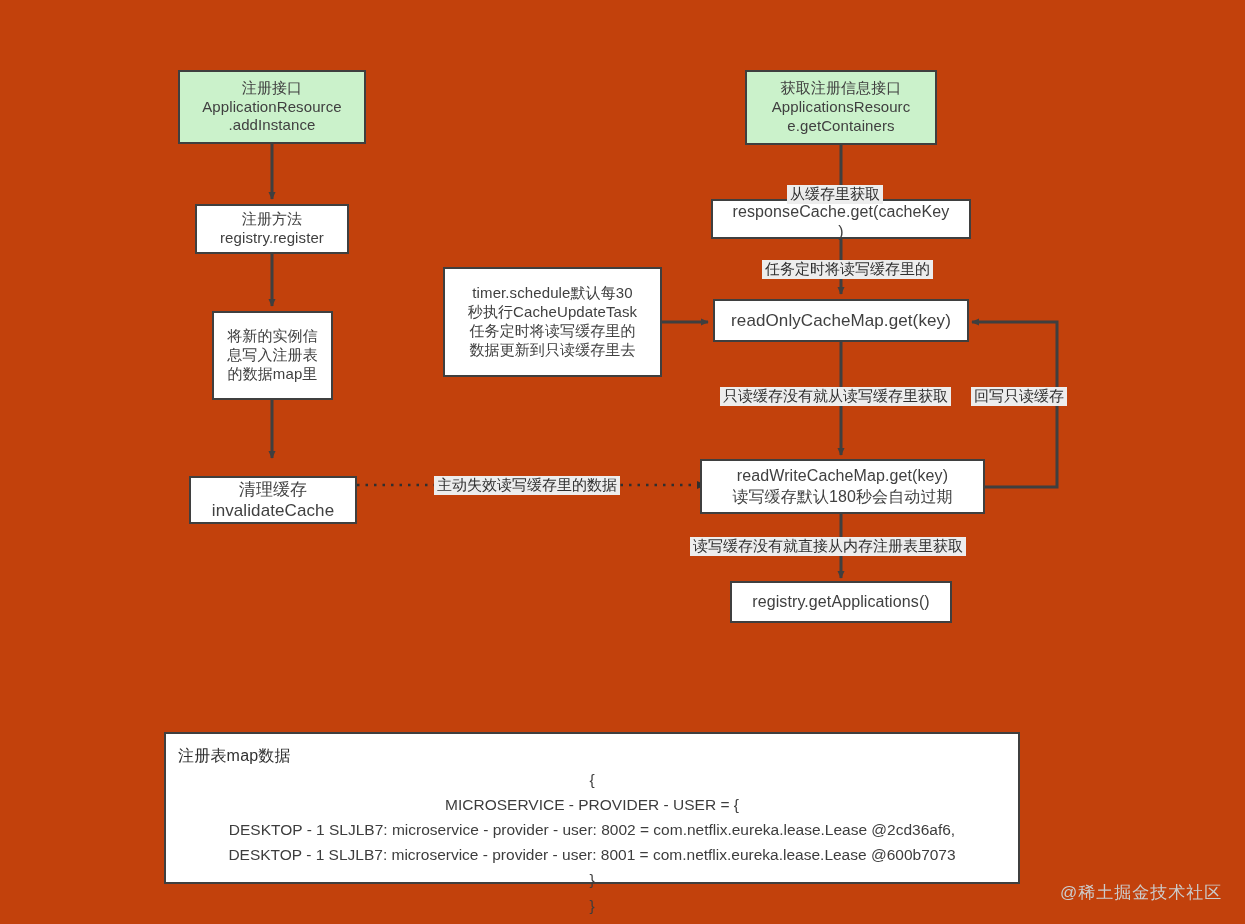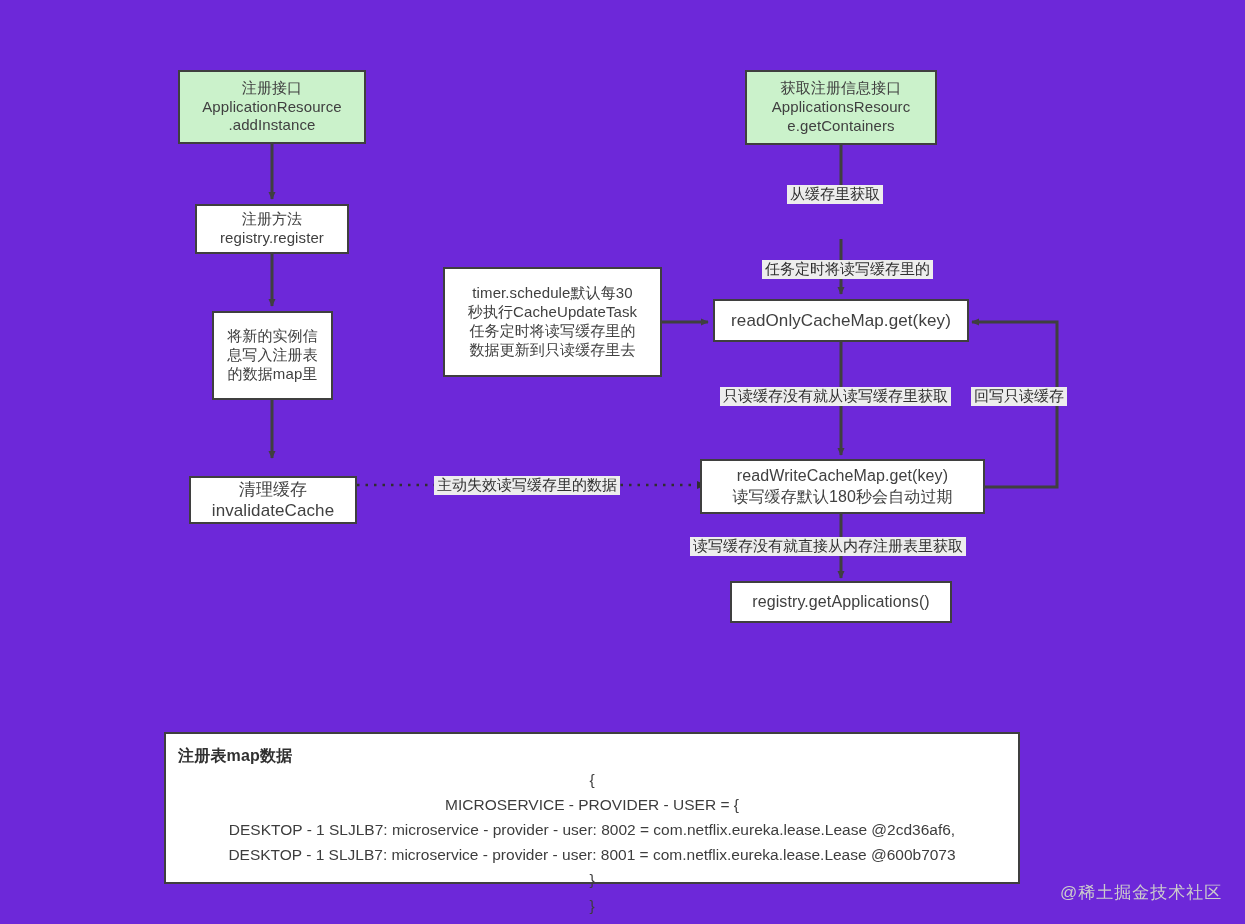--- a/index.html
+++ b/index.html
@@ -8,21 +8,21 @@
     background: #ffffff;
   }
   body {
     font-family: "Liberation Sans", "DejaVu Sans", sans-serif;
     color: #3b3b3b;
   }
   #canvas {
     position: relative;
     width: 1245px;
     height: 924px;
-    background: #6d28d9;
+    background: #c2410c;
     overflow: hidden;
   }
   .node {
     position: absolute;
     box-sizing: border-box;
     border: 2px solid #3f3f3f;
     background: #ffffff;
     display: flex;
     align-items: center;
     justify-content: center;
@@ -60,21 +60,21 @@
     pointer-events: none;
   }
   .legend-box {
     position: absolute;
     box-sizing: border-box;
     border: 2px solid #3f3f3f;
     background: #ffffff;
   }
   .legend-title {
     position: absolute;
-    font-weight: bold;
+    font-weight: normal;
     font-size: 16px;
     color: #303030;
     letter-spacing: 0.2px;
   }
   .legend-lines {
     position: absolute;
     left: 0;
     right: 0;
     text-align: center;
     font-size: 15.5px;
@@ -142,20 +142,24 @@
     <span class="txt">清理缓存
 invalidateCache</span>
   </div>
 
   <div class="node green" style="left:745px; top:70px; width:192px; height:75px; font-size:15px;">
     <span class="txt">获取注册信息接口
 ApplicationsResourc
 e.getContainers</span>
   </div>
 
+  <div class="node" style="left:711px; top:199px; width:260px; height:40px; font-size:16px; align-items:flex-start; padding-top:1px;">
+    <span class="txt">responseCache.get(cacheKey
+)</span>
+  </div>
 
   <div class="node" style="left:443px; top:267px; width:219px; height:110px; font-size:15px;">
     <span class="txt">timer.schedule默认每30
 秒执行CacheUpdateTask
 任务定时将读写缓存里的
 数据更新到只读缓存里去</span>
   </div>
 
   <div class="node" style="left:713px; top:299px; width:256px; height:43px; font-size:17px;">
     <span class="txt">readOnlyCacheMap.get(key)</span>

